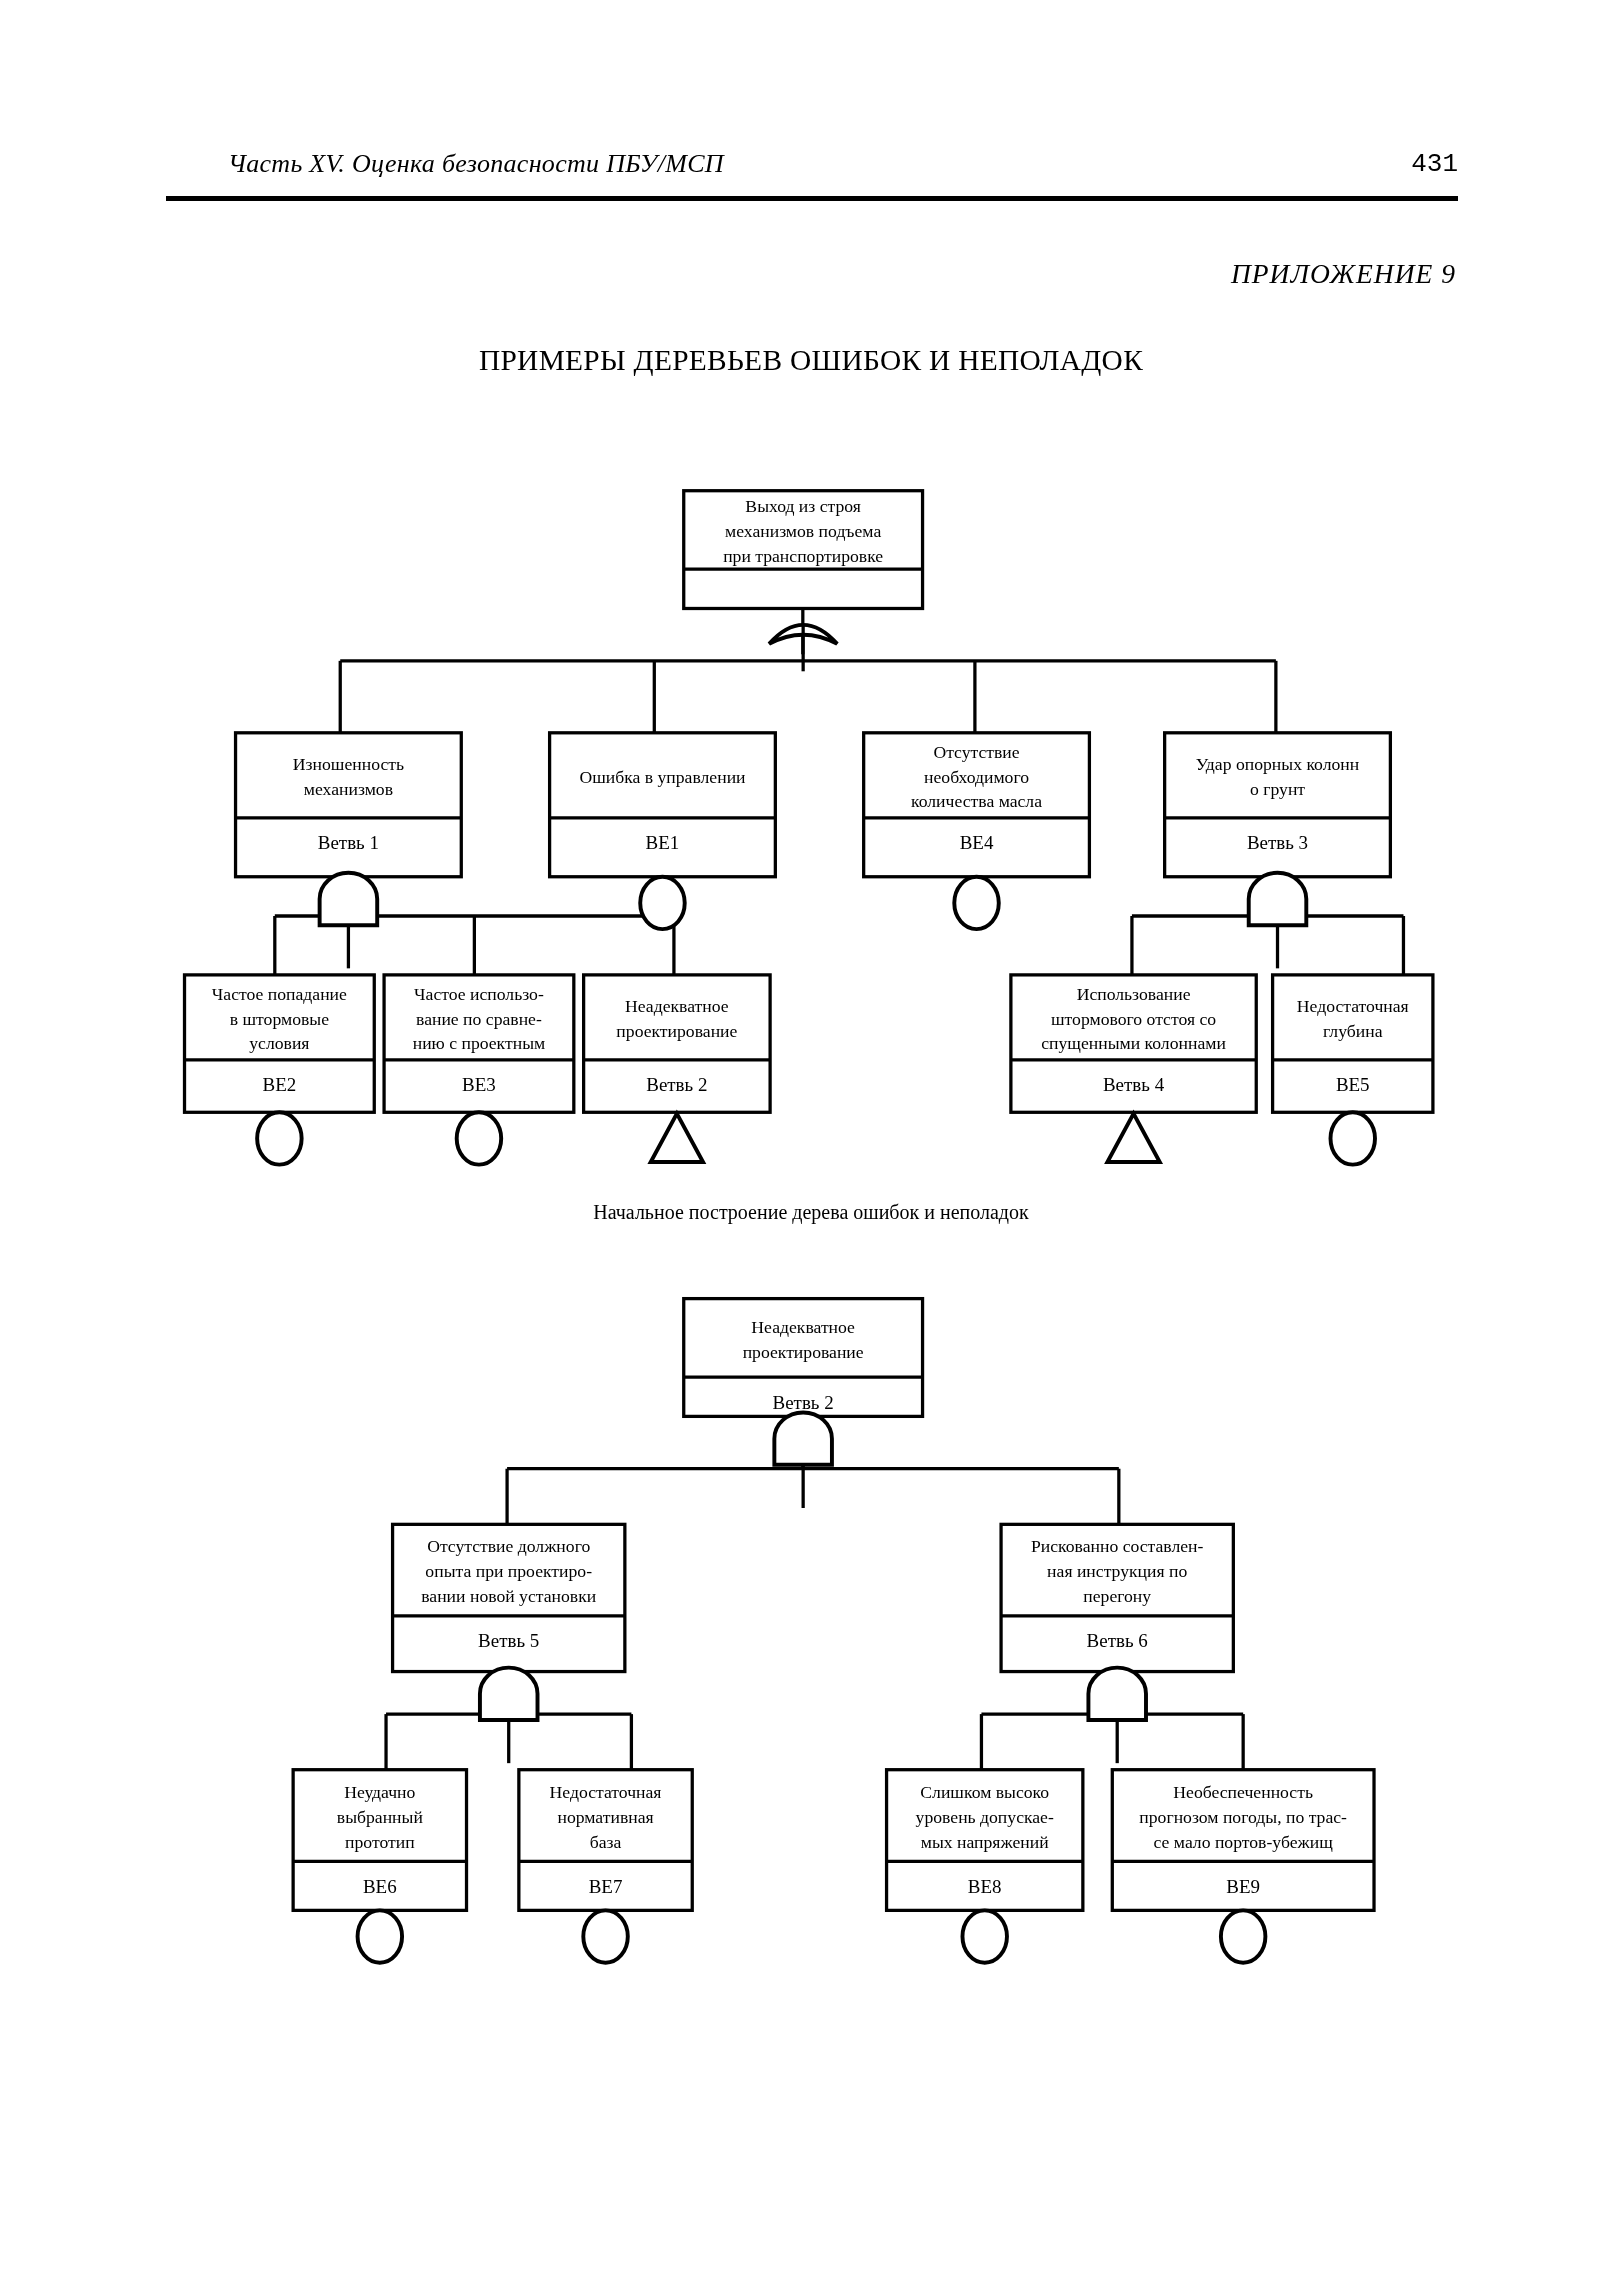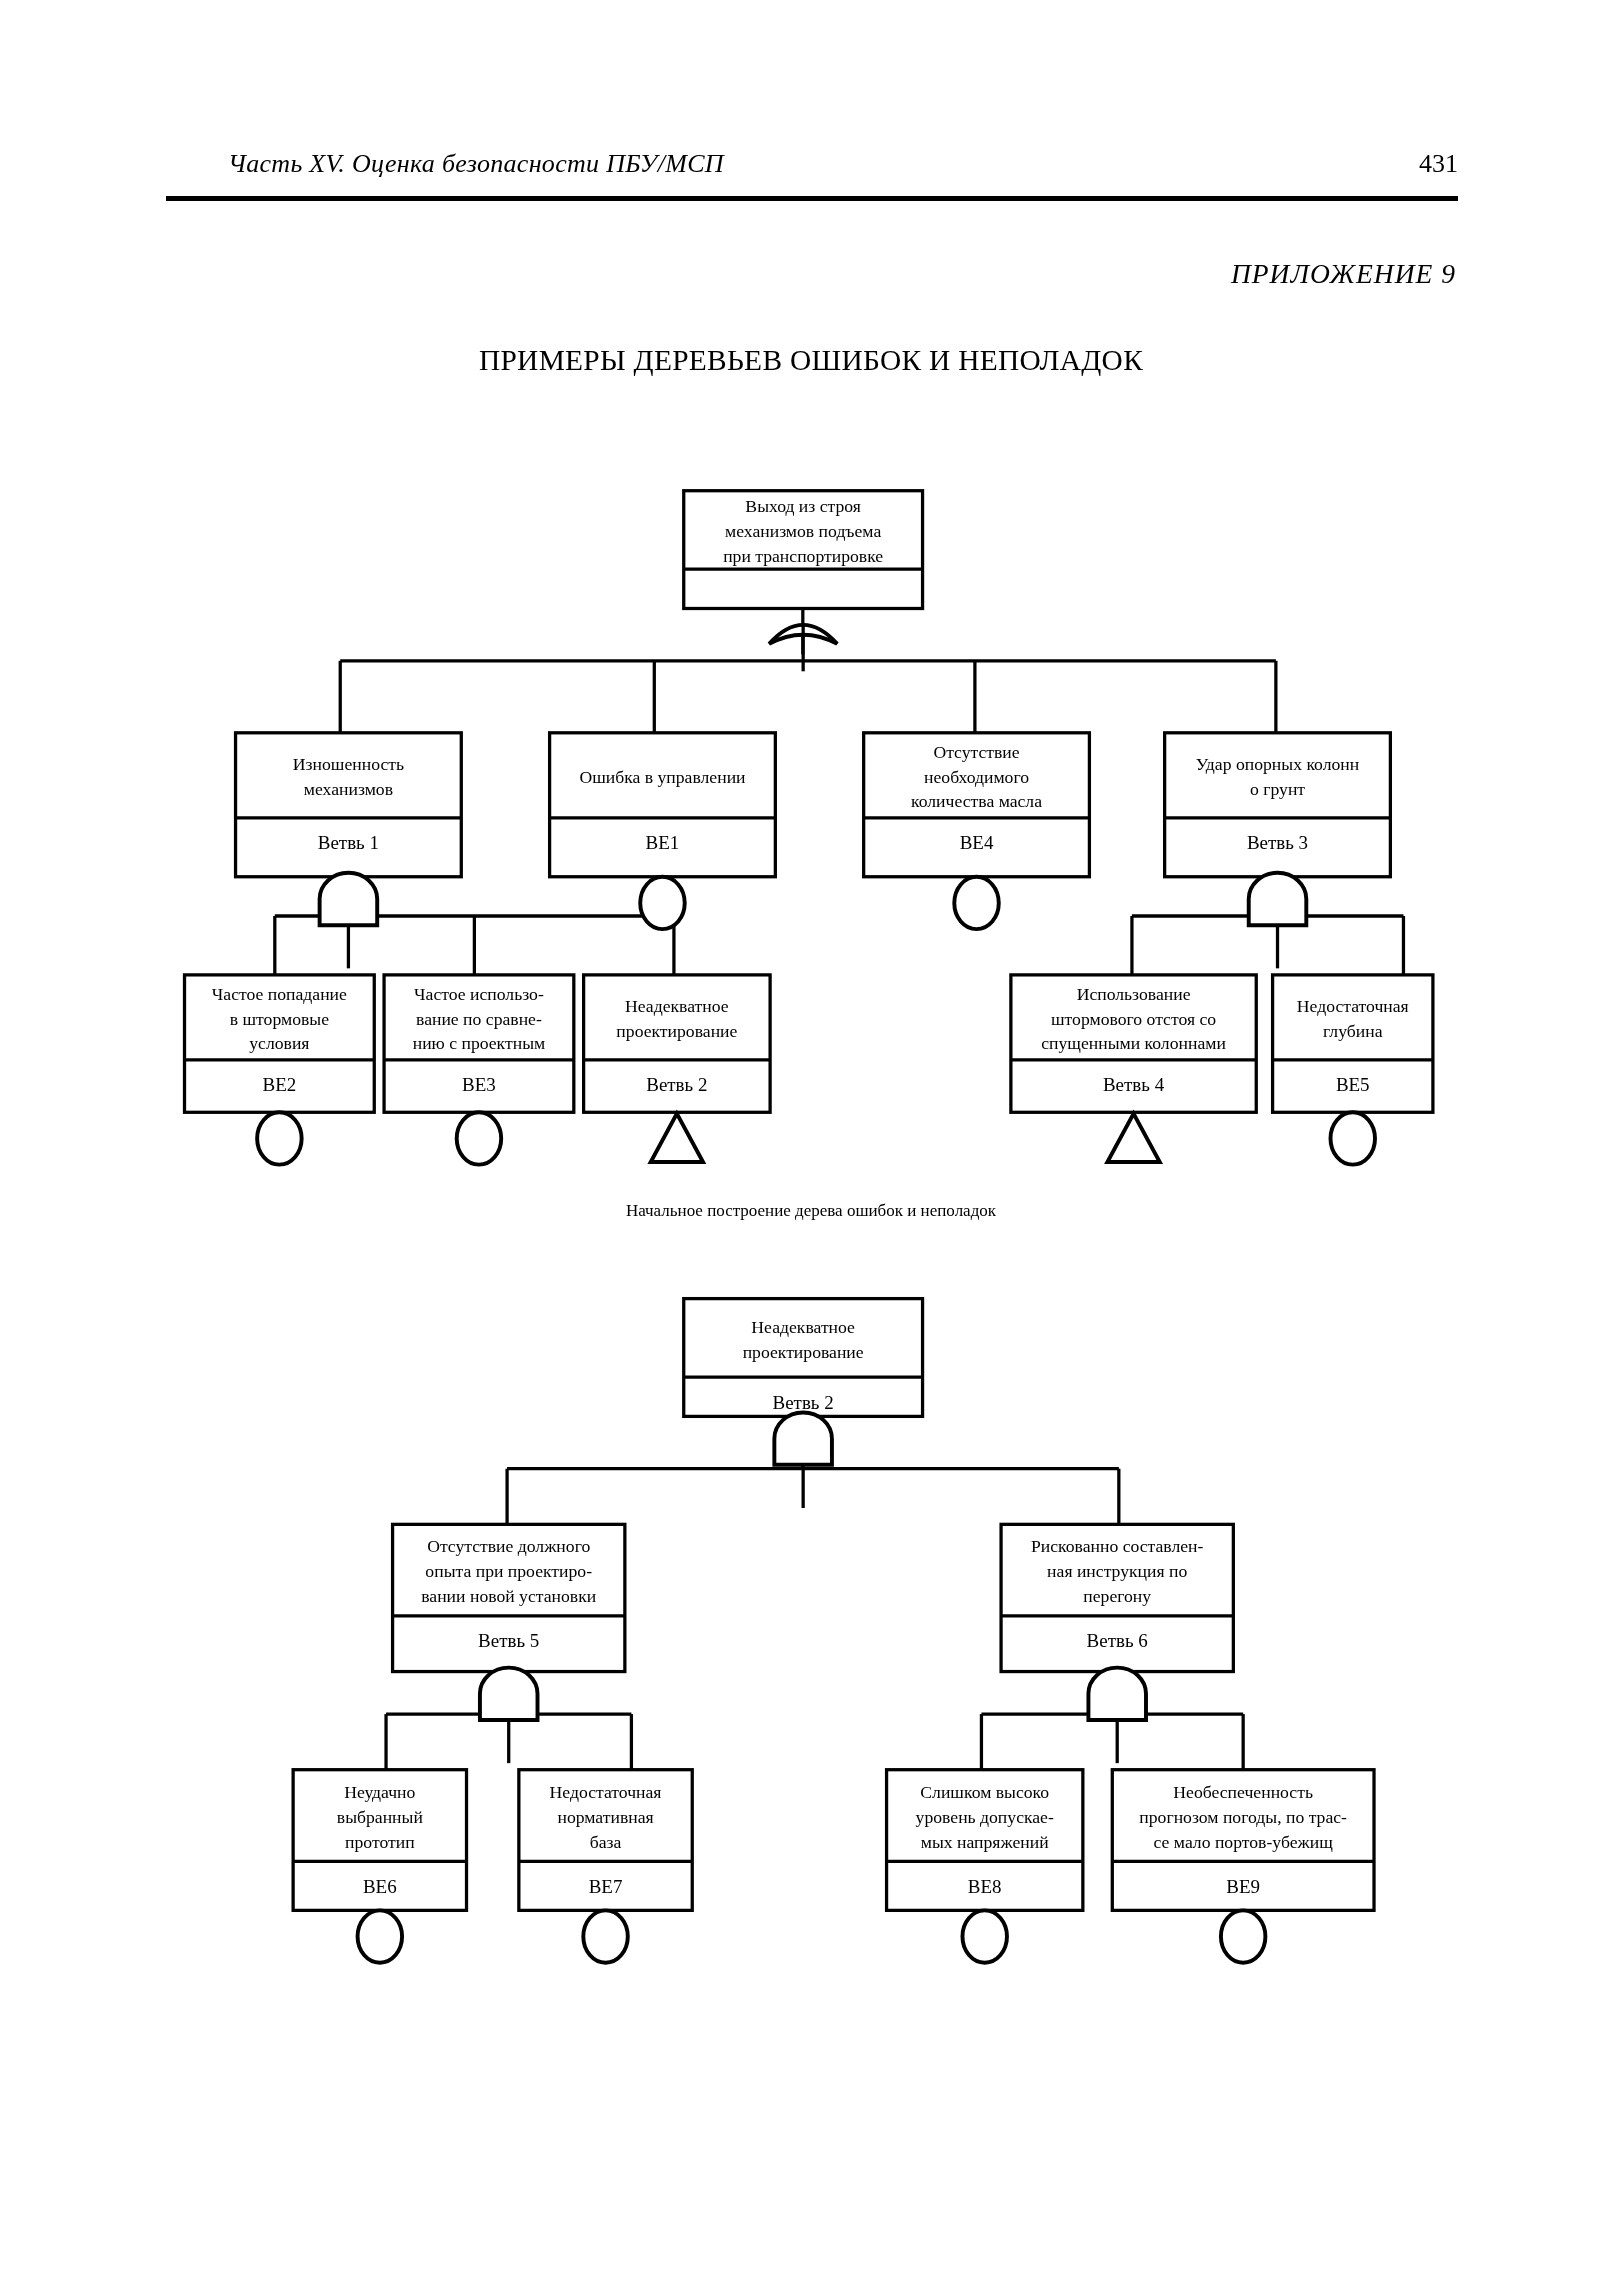--- a/index.html
+++ b/index.html
@@ -4,35 +4,35 @@
 <style>
   html,body{margin:0;padding:0;background:#fff;}
   body{width:1622px;height:2295px;font-family:"Liberation Serif",serif;color:#000;
        position:relative;overflow:hidden;}
   .page{position:absolute;inset:0;}
 
   
   .header{position:absolute;left:166px;top:149px;width:1292px;height:46px;}
   .header-title{position:absolute;left:15px;top:0;font-style:italic;font-size:26px;
                 letter-spacing:0.3px;white-space:nowrap;margin-left:47px;}
-  .header-page{position:absolute;right:0;top:0;font-size:26px;font-style:normal;}
+  .header-page{position:absolute;right:0;top:0;font-size:26px;font-style:normal;font-family:Liberation Mono, monospace;}
   .header-rule{position:absolute;left:166px;top:196px;width:1292px;height:4.6px;background:#000;}
 
   
   .appendix{position:absolute;right:166px;top:258px;font-style:italic;font-size:27.5px;
             letter-spacing:1px;white-space:nowrap;}
   .doc-title{position:absolute;left:0;right:0;top:344px;text-align:center;
              font-size:29.4px;font-weight:normal;letter-spacing:0.3px;}
 
   
   .figure{position:absolute;left:0;width:1540px;}
   #figure-1{top:458px;height:805px;}
   #figure-2{top:1243px;height:870px;}
   .figure svg{display:block;width:1622px;}
-  .caption{position:absolute;left:0;right:0;text-align:center;font-size:17px;}
+  .caption{position:absolute;left:0;right:0;text-align:center;font-size:20px;}
   #caption-1{top:1201px;}
   #caption-2{top:2036px;}
 
   svg text{font-family:"Liberation Serif",serif;fill:#000;}
   .bx{fill:#fff;stroke:#000;stroke-width:5;}
   .ln{stroke:#000;stroke-width:5;fill:none;stroke-linecap:butt;}
   .gate{fill:#fff;stroke:#000;stroke-width:6;}
   .lbl{font-size:27px;text-anchor:middle;}
   .code{font-size:29px;text-anchor:middle;}
 </style>

